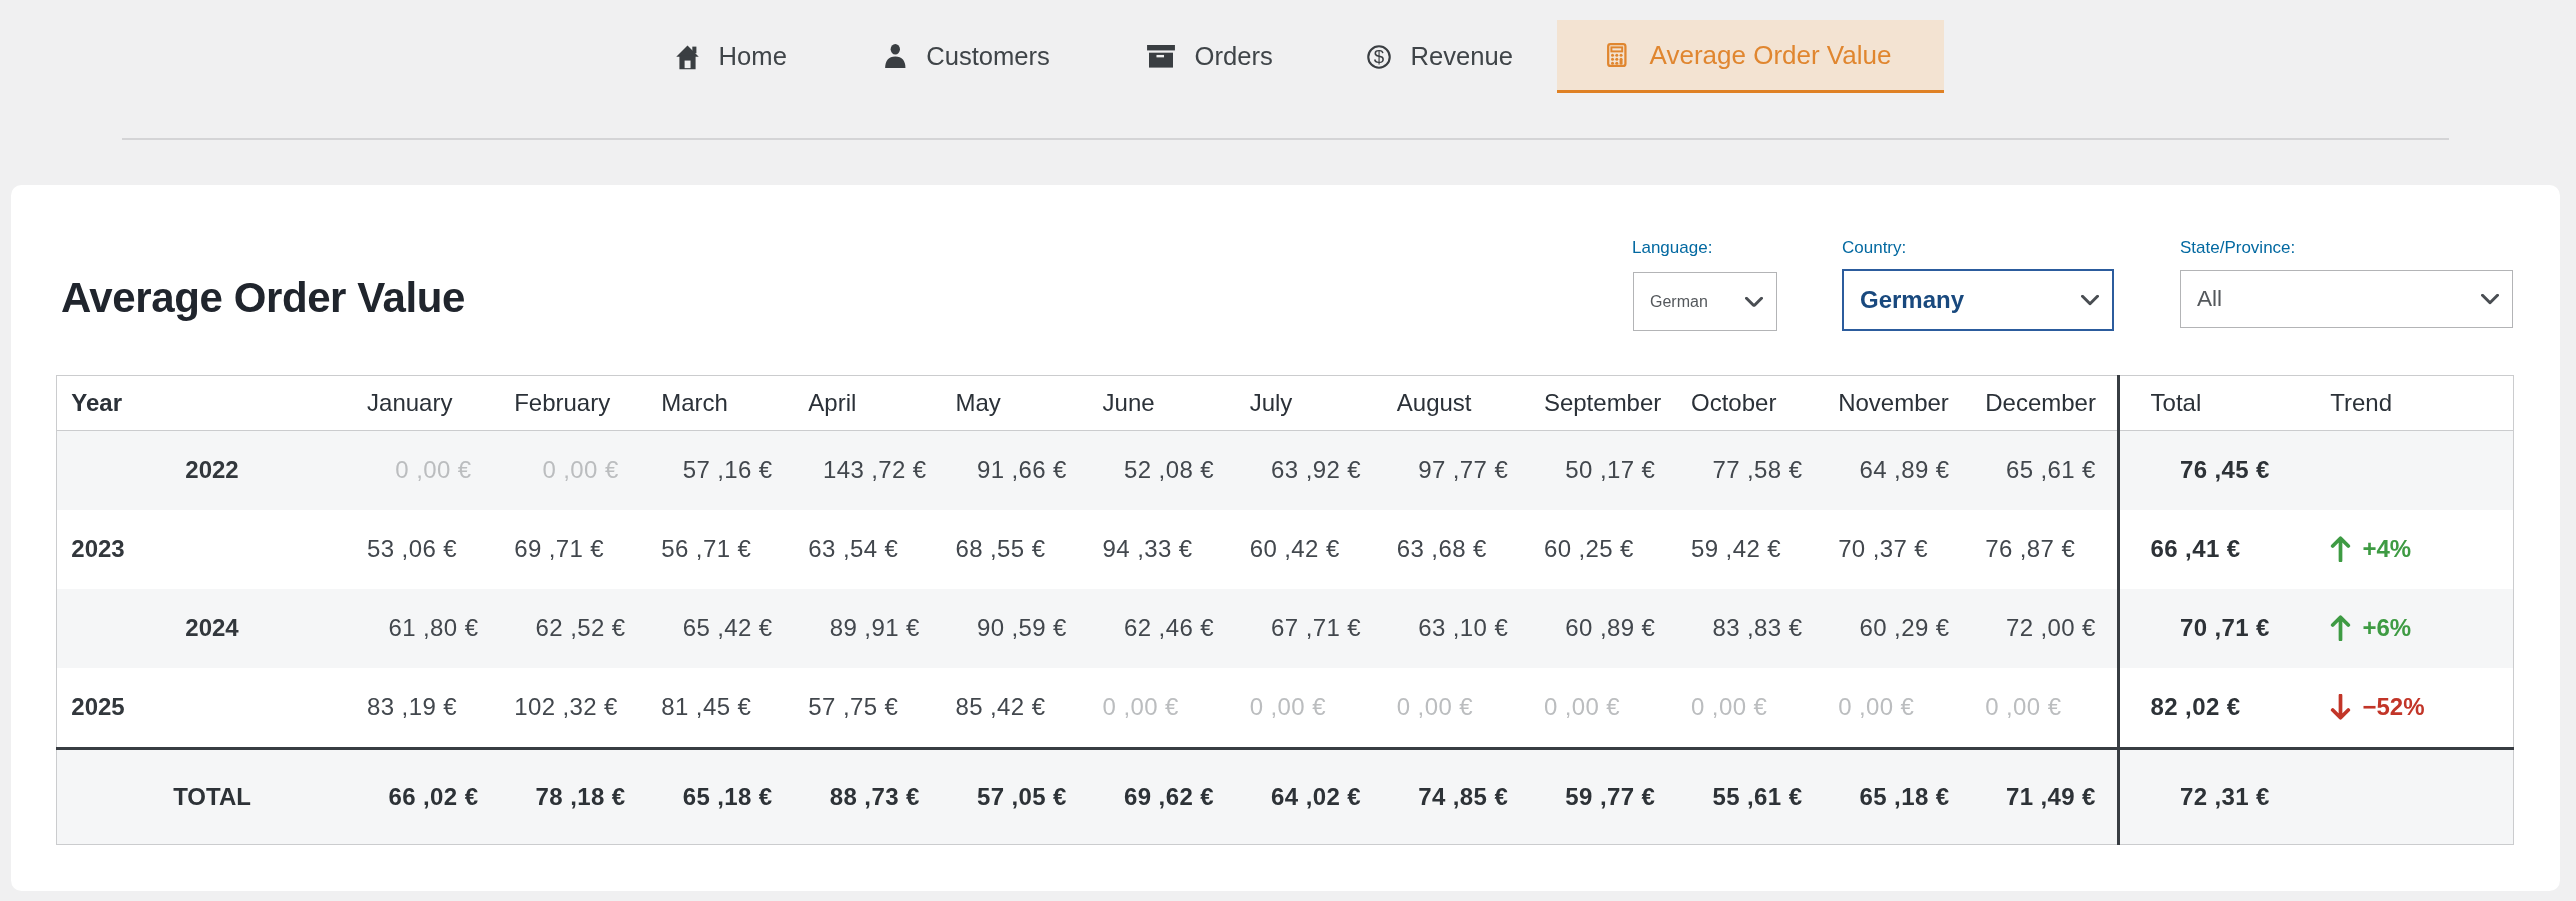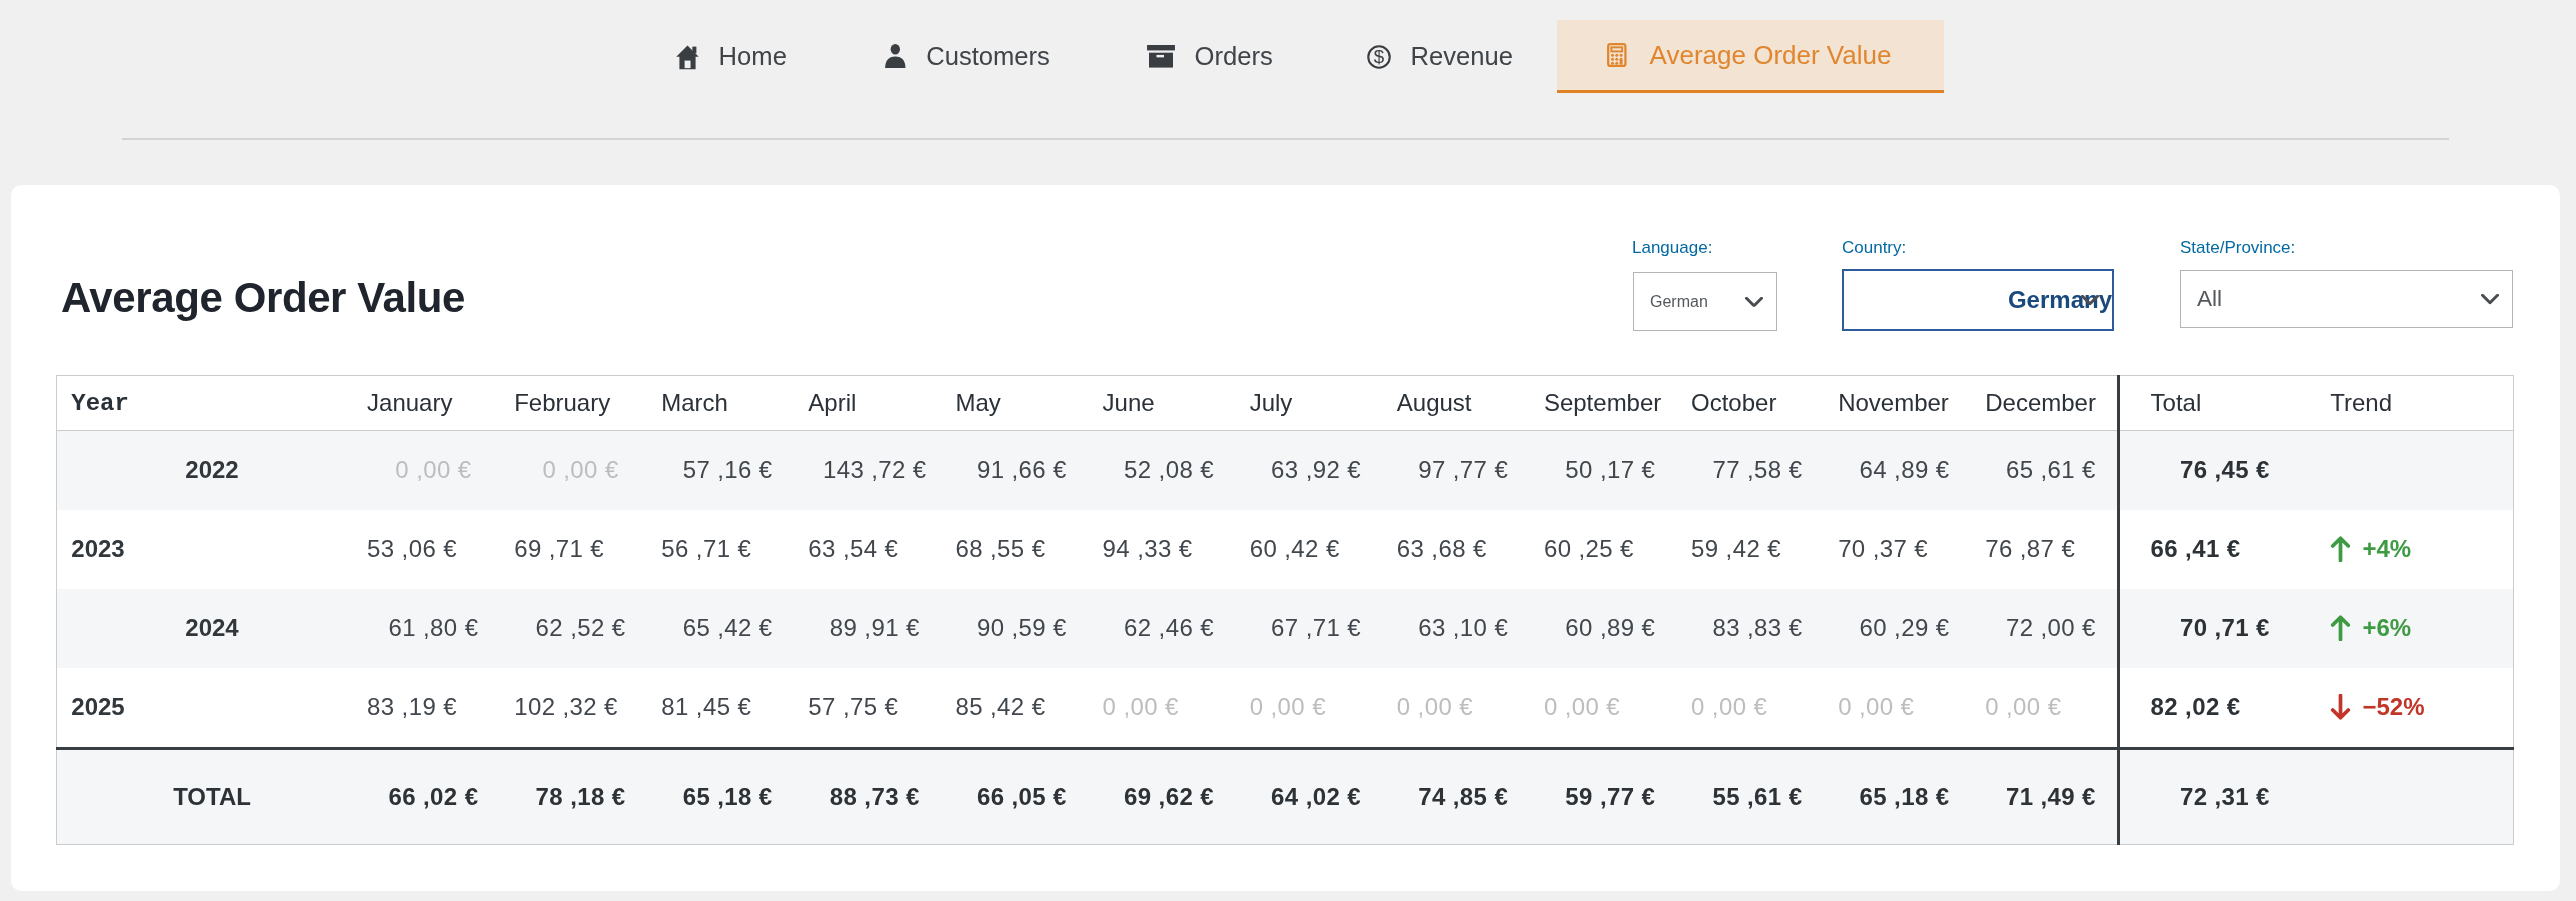--- a/index.html
+++ b/index.html
@@ -9,25 +9,25 @@
 .nitem { position:absolute; top:34px; height:45px; display:flex; align-items:center; gap:19.6px; color:#3f4448; font-size:25.6px; }
 .nitem svg { flex:0 0 auto; }
 .tab { position:absolute; left:1557px; top:20.3px; width:387px; height:73px; background:#f3e3d2; border-bottom:3.8px solid #df8125; display:flex; align-items:center; padding-left:50px; gap:23px; color:#e0862f; font-size:26px; }
 .card { position:absolute; left:11.3px; top:185px; width:2549px; height:706px; background:#ffffff; border-radius:10.5px; }
 h1 { position:absolute; left:61px; top:274px; font-size:42px; font-weight:bold; color:#20252d; letter-spacing:-0.4px; }
 .flabel { position:absolute; font-size:17px; color:#0369a1; }
 .fbox { position:absolute; background:#fff; display:flex; align-items:center; }
 .fbox .txt { padding-left:16px; }
 .fbox svg.chev { position:absolute; right:12.8px; top:50%; transform:translateY(-50%); }
 #langbox { left:1633px; top:272px; width:144px; height:59px; border:1.5px solid #b3b4b6; font-size:16px; color:#54585c; }
-#cntbox { left:1842px; top:269px; width:272px; height:62px; border:2.3px solid #2c5c9d; font-size:24px; font-weight:bold; color:#19497e;justify-content:flex-end; }
+#cntbox { left:1842px; top:269px; width:272px; height:62px; border:2.3px solid #2c5c9d; font-size:24px; font-weight:bold; color:#19497e; }
 #stbox { left:2180px; top:270px; width:333px; height:58px; border:1.5px solid #b3b4b6; font-size:22.6px; color:#54585c; }
 table { position:absolute; left:56px; top:375px; width:2458px; border-collapse:collapse; table-layout:fixed; font-size:24px; border:1.5px solid #cbccce; }
 th { font-weight:400; color:#2b3138; text-align:left; padding:0 0 0 14.3px; height:55px; border-bottom:1.5px solid #cbccce; background:#fff; }
-th.year { font-weight:bold;font-family:Liberation Mono, monospace; }
+th.year { font-weight:bold; }
 td { padding:0 0 0 14.3px; height:79px; color:#42474d; letter-spacing:0.4px; }
 tr.r25 td { height:81px; }
 tr.g { background:#f5f6f7;text-align:center; }
 td.yr { font-weight:bold; color:#32373c; letter-spacing:0; }
 td.z { color:#bbbdbf; }
 td.tot, th.tot { border-left:3px solid #383d42; padding-left:31px; }
 td.tot { font-weight:bold; color:#2d3237; }
 td.tr, th.tr { padding-left:31px; }
 tr.totrow td { border-top:3.8px solid #383d42; height:96px; font-weight:bold; color:#2d3237; }
 .trend { display:flex; align-items:center; gap:11.3px; font-weight:bold; letter-spacing:0; }
@@ -217,21 +217,21 @@
               <path d="M14 2 V31 M3.5 21.5 L14 32 L24.5 21.5" fill="none" stroke="#c23528" stroke-width="5" stroke-linecap="round" stroke-linejoin="round"></path>
             </svg>−52%</span>
         </td>
 </tr>
 <tr class="totrow g">
 <td class="yr">TOTAL</td>
         <td>66 ,02 €</td>
         <td>78 ,18 €</td>
         <td>65 ,18 €</td>
         <td>88 ,73 €</td>
-        <td>66 ,05 €</td>
+        <td>57 ,05 €</td>
         <td>69 ,62 €</td>
         <td>64 ,02 €</td>
         <td>74 ,85 €</td>
         <td>59 ,77 €</td>
         <td>55 ,61 €</td>
         <td>65 ,18 €</td>
         <td>71 ,49 €</td>
         <td class="tot">72 ,31 €</td>
         <td class="tr"></td>
 </tr>

